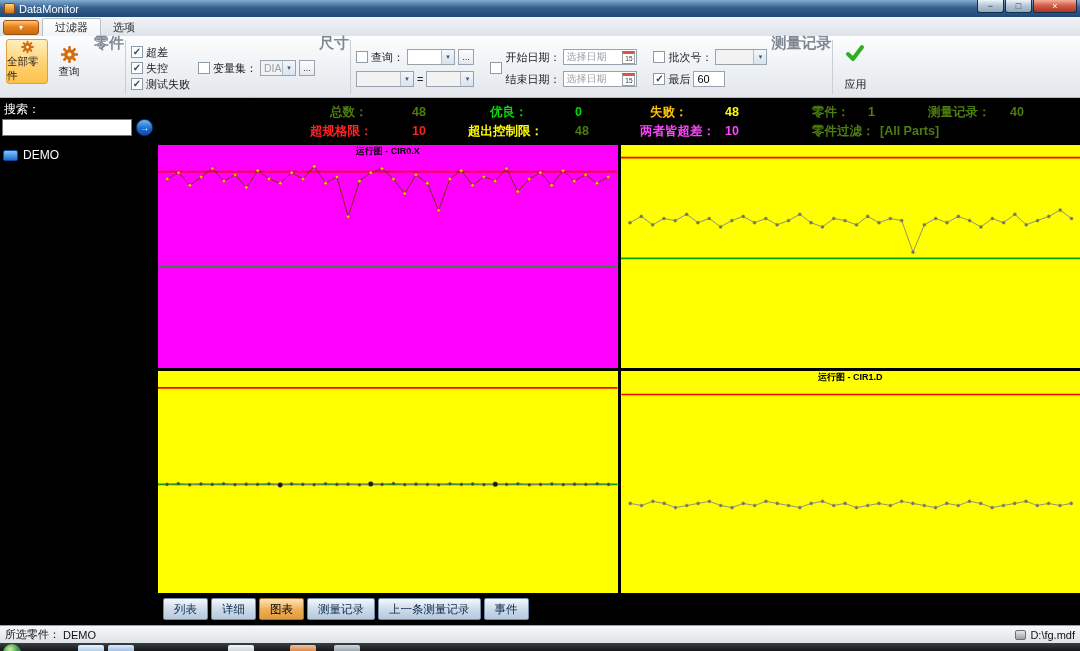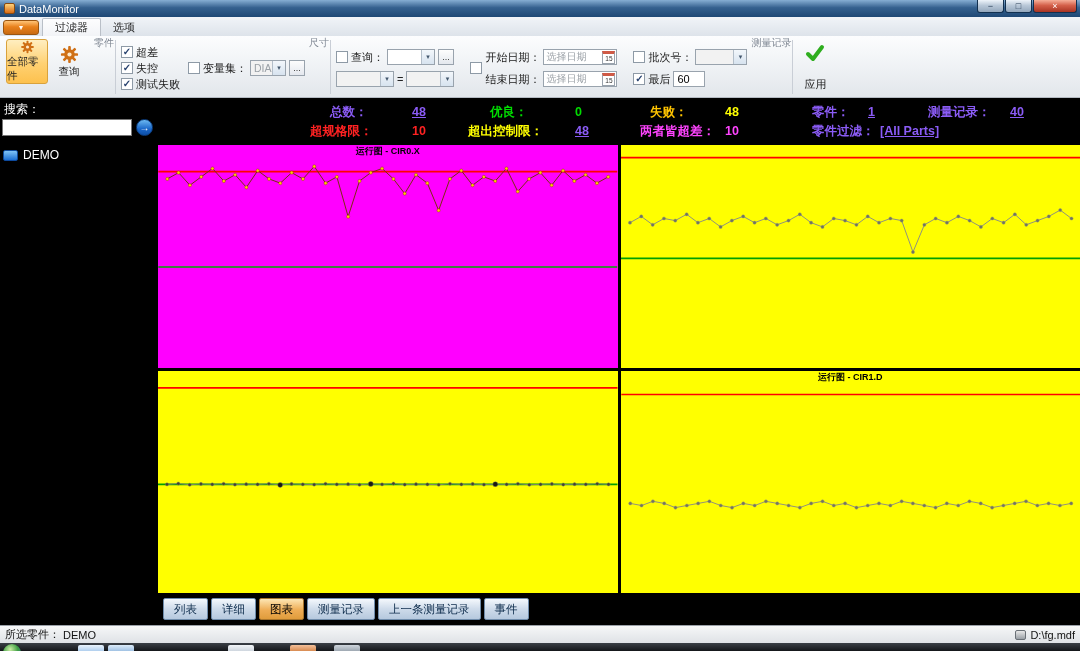--- a/index.html
+++ b/index.html
@@ -19,21 +19,21 @@
   
   .tabstrip { height:19px; background:linear-gradient(#f1f4f8,#dde3ea); display:flex; align-items:flex-end; padding-left:3px; }
   .appmenu { width:36px; height:15px; margin:0 3px 1px 0; border-radius:3px; background:linear-gradient(#ffc477,#e8811c 45%,#c96a10); border:1px solid #9a5510; display:flex; align-items:center; justify-content:center; color:#fff; font-size:8px; }
   .tab { height:18px; padding:0 12px; font-size:11px; color:#1e1e1e; display:flex; align-items:center; }
   .tab.active { background:linear-gradient(#fdfdfe,#f2f4f7); border:1px solid #b9bfc7; border-bottom:none; border-radius:2px 2px 0 0; }
 
   
   .ribbon { height:62px; background:linear-gradient(#fcfdfe,#eef1f4 55%,#e2e6eb); border-bottom:1px solid #b4bac2; display:flex; padding:1px 0 0 2px; }
   .rgroup { display:flex; flex-direction:row; }
   .rgroup-body { flex:1; display:flex; padding:2px 4px 0 4px; }
-  .rgroup-label { text-align:center; font-size:10px; color:#7f8793; height:13px; line-height:12px; }
+  .rgroup-label { text-align:center; font-size:15px; color:#7f8793; height:13px; line-height:12px;font-weight:bold; }
   .vsep { width:1px; background:#c9ced6; margin:3px 1px; }
 
   .bigbtn { width:42px; height:45px; display:flex; flex-direction:column; align-items:center; justify-content:center; gap:1px; border-radius:3px; font-size:10.5px; color:#222; border:1px solid transparent; }
   .bigbtn.selected { background:linear-gradient(#ffeec0,#ffd172 55%,#fdc14e); border:1px solid #d9a23c; }
 
   .cb-col { display:flex; flex-direction:column; justify-content:center; gap:1px; }
   .cbrow { display:flex; align-items:center; gap:3px; height:15px; font-size:11px; color:#222; white-space:nowrap; }
   .cb { width:12px; height:12px; min-width:12px; background:#fff; border:1px solid #8e9aa6; display:inline-flex; align-items:center; justify-content:center; font-size:10px; font-weight:bold; color:#27416e; line-height:10px; }
   .cb.checked::after { content:"✓"; }
 
@@ -52,21 +52,21 @@
 
   .applybtn { display:flex; flex-direction:column; align-items:center; gap:14px; font-size:11px; color:#222; margin:6px 12px 0 10px; }
 
   
   .statsband { height:47px; background:#000; position:relative; color:#fff; }
   .search-label { position:absolute; left:4px; top:3px; font-size:12px; }
   .search-input { position:absolute; left:2px; top:21px; width:130px; height:17px; border:1px solid #777; background:#fff; font-size:11px; padding:0 3px; }
   .go-btn { position:absolute; left:136px; top:21px; width:17px; height:17px; border-radius:50%; background:linear-gradient(#6cb9f2,#1a67c9 60%,#0d4ea6); border:1px solid #0c3d7e; color:#fff; font-size:10px; display:flex; align-items:center; justify-content:center; }
   .stat { position:absolute; white-space:nowrap; font-size:12.5px; font-weight:bold; }
   .sl { display:inline-block; }
-  .c-white { color:#8b5cf6;text-decoration:underline; } .c-green { color:#00dc00; } .c-yellow { color:#ffff00; }
+  .c-white { color:#4d7c0f; } .c-green { color:#00dc00; } .c-yellow { color:#ffff00; }
   .c-gold { color:#ffc400; } .c-red { color:#ff2222; } .c-magenta { color:#ff44ff; }
 
   
   .main { height:448px; display:flex; background:#000; }
   .sidebar { width:158px; background:#000; padding-top:2px; }
   .tree-item { display:flex; align-items:center; gap:5px; height:16px; padding-left:3px; color:#fff; font-size:12px; }
   .tree-icon { width:15px; height:11px; border-radius:2px; background:linear-gradient(#7fc4f7,#1c6fd4); border:1px solid #0d4a9e; }
   .charts { flex:1; display:grid; grid-template-columns:1fr 1fr; grid-template-rows:1fr 1fr; gap:3px; background:#000; }
   .chart-panel { display:flex; flex-direction:column; overflow:hidden; }
   .chart-title { height:13px; line-height:13px; text-align:center; font-size:9px; font-weight:bold; color:#000; }

